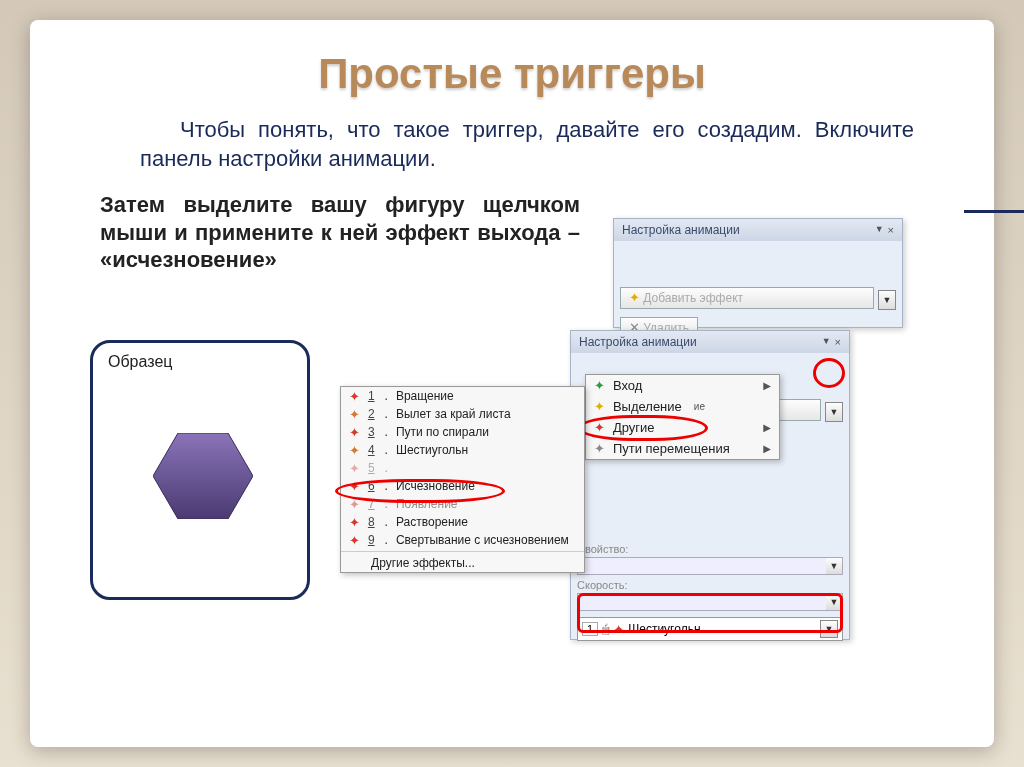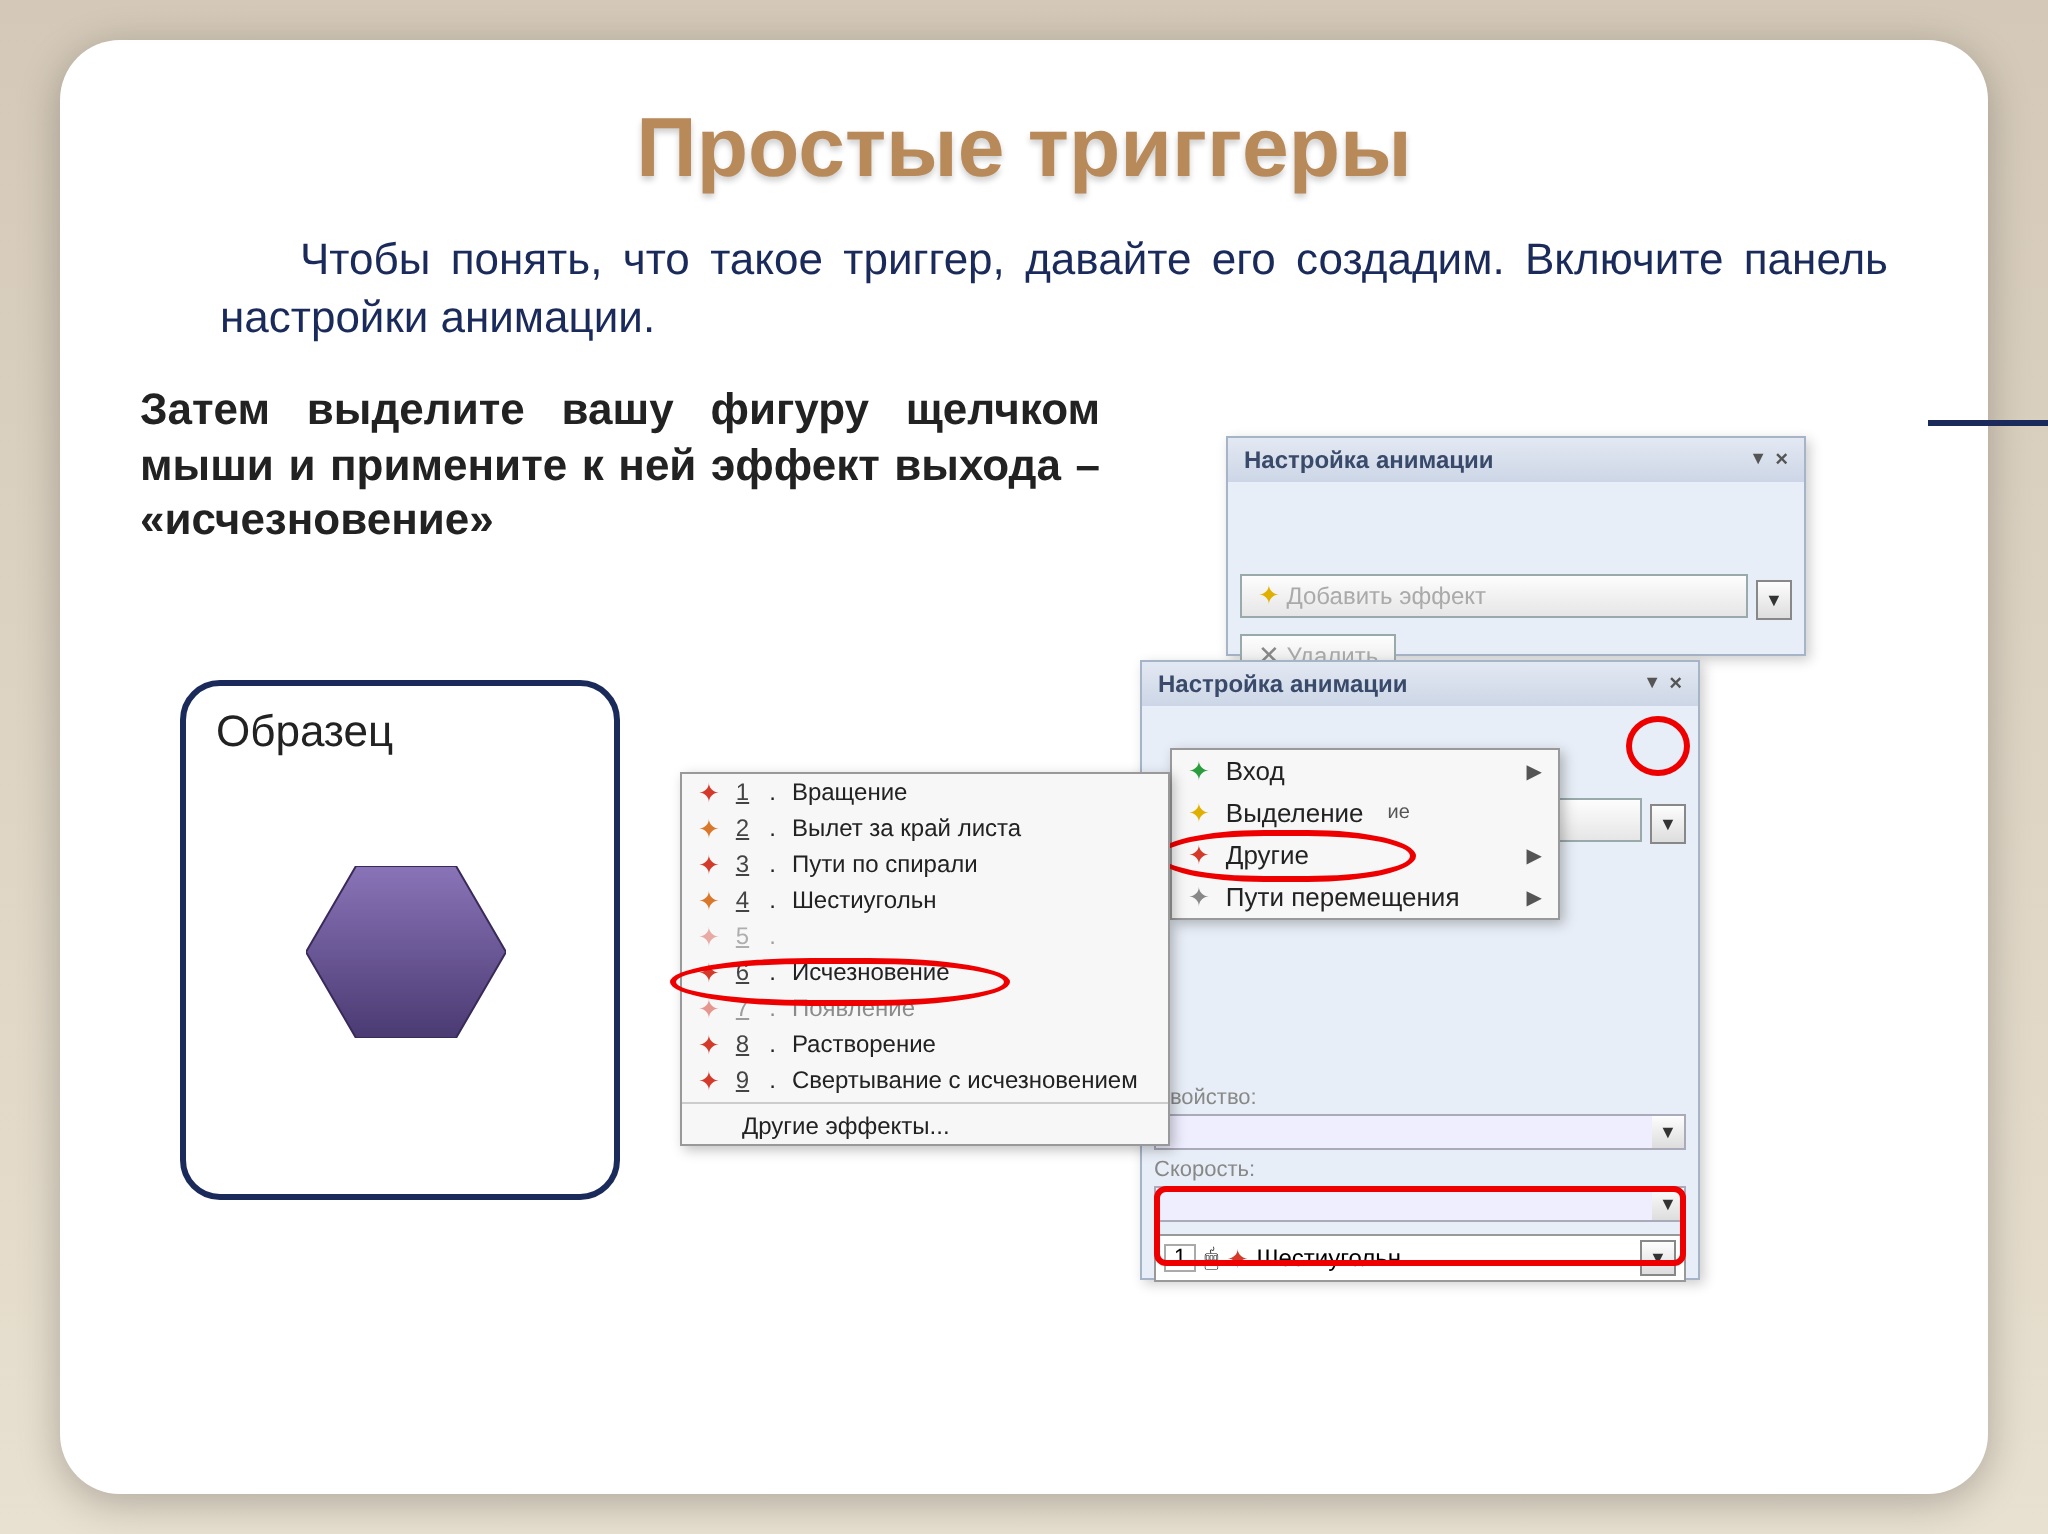--- a/index.html
+++ b/index.html
@@ -8,23 +8,23 @@
     height: 767px;
     background: linear-gradient(to bottom, #d4c9b8, #e8e0d0);
     font-family: Arial, sans-serif;
     position: relative;
     overflow: hidden;
   }
   .slide {
     position: absolute;
     top: 20px; left: 30px; right: 30px; bottom: 20px;
     background: #fff;
-    border-radius: 30px;
+    border-radius: 8px;
     box-shadow: 0 4px 20px rgba(0,0,0,0.25);
-    padding: 30px 20px;
+    padding: 30px 50px;
   }
   .title {
     text-align: center;
     font-size: 42px;
     font-weight: bold;
     color: #b88a5a;
     text-shadow: 0 2px 3px rgba(0,0,0,0.2);
     margin-bottom: 18px;
   }
   .para1 {
@@ -48,21 +48,21 @@
     position: absolute;
     top: 320px;
     left: 60px;
     width: 220px;
     height: 260px;
     border: 3px solid #1a2a5a;
     border-radius: 20px;
     padding: 10px 15px;
   }
   .sample-label {
-    font-size: 22px;
+    font-size: 16px;
     color: #222;
   }
   .hexagon {
     position: absolute;
     top: 90px;
     left: 60px;
     width: 100px;
     height: 86px;
   }
   .hexagon svg { width: 100%; height: 100%; }
@@ -78,21 +78,21 @@
   .anim-panel {
     position: absolute;
     background: #e8eef7;
     border: 1px solid #a6b4c8;
     font-size: 12px;
     box-shadow: 2px 2px 6px rgba(0,0,0,0.2);
   }
   .panel-header {
     background: linear-gradient(to bottom, #e3e9f3, #cdd6e6);
     padding: 4px 8px;
-    font-weight: bold;
+    font-weight: normal;
     color: #3a4a6a;
     display: flex;
     justify-content: space-between;
     align-items: center;
   }
   .panel-header .ctrls { display:flex; gap:4px; }
   .panel-header .tri { font-size: 9px; color: #555; }
   .panel-header .x { font-size: 11px; color: #555; cursor: pointer; }
   .panel-body { padding: 6px; }
   .btn {

